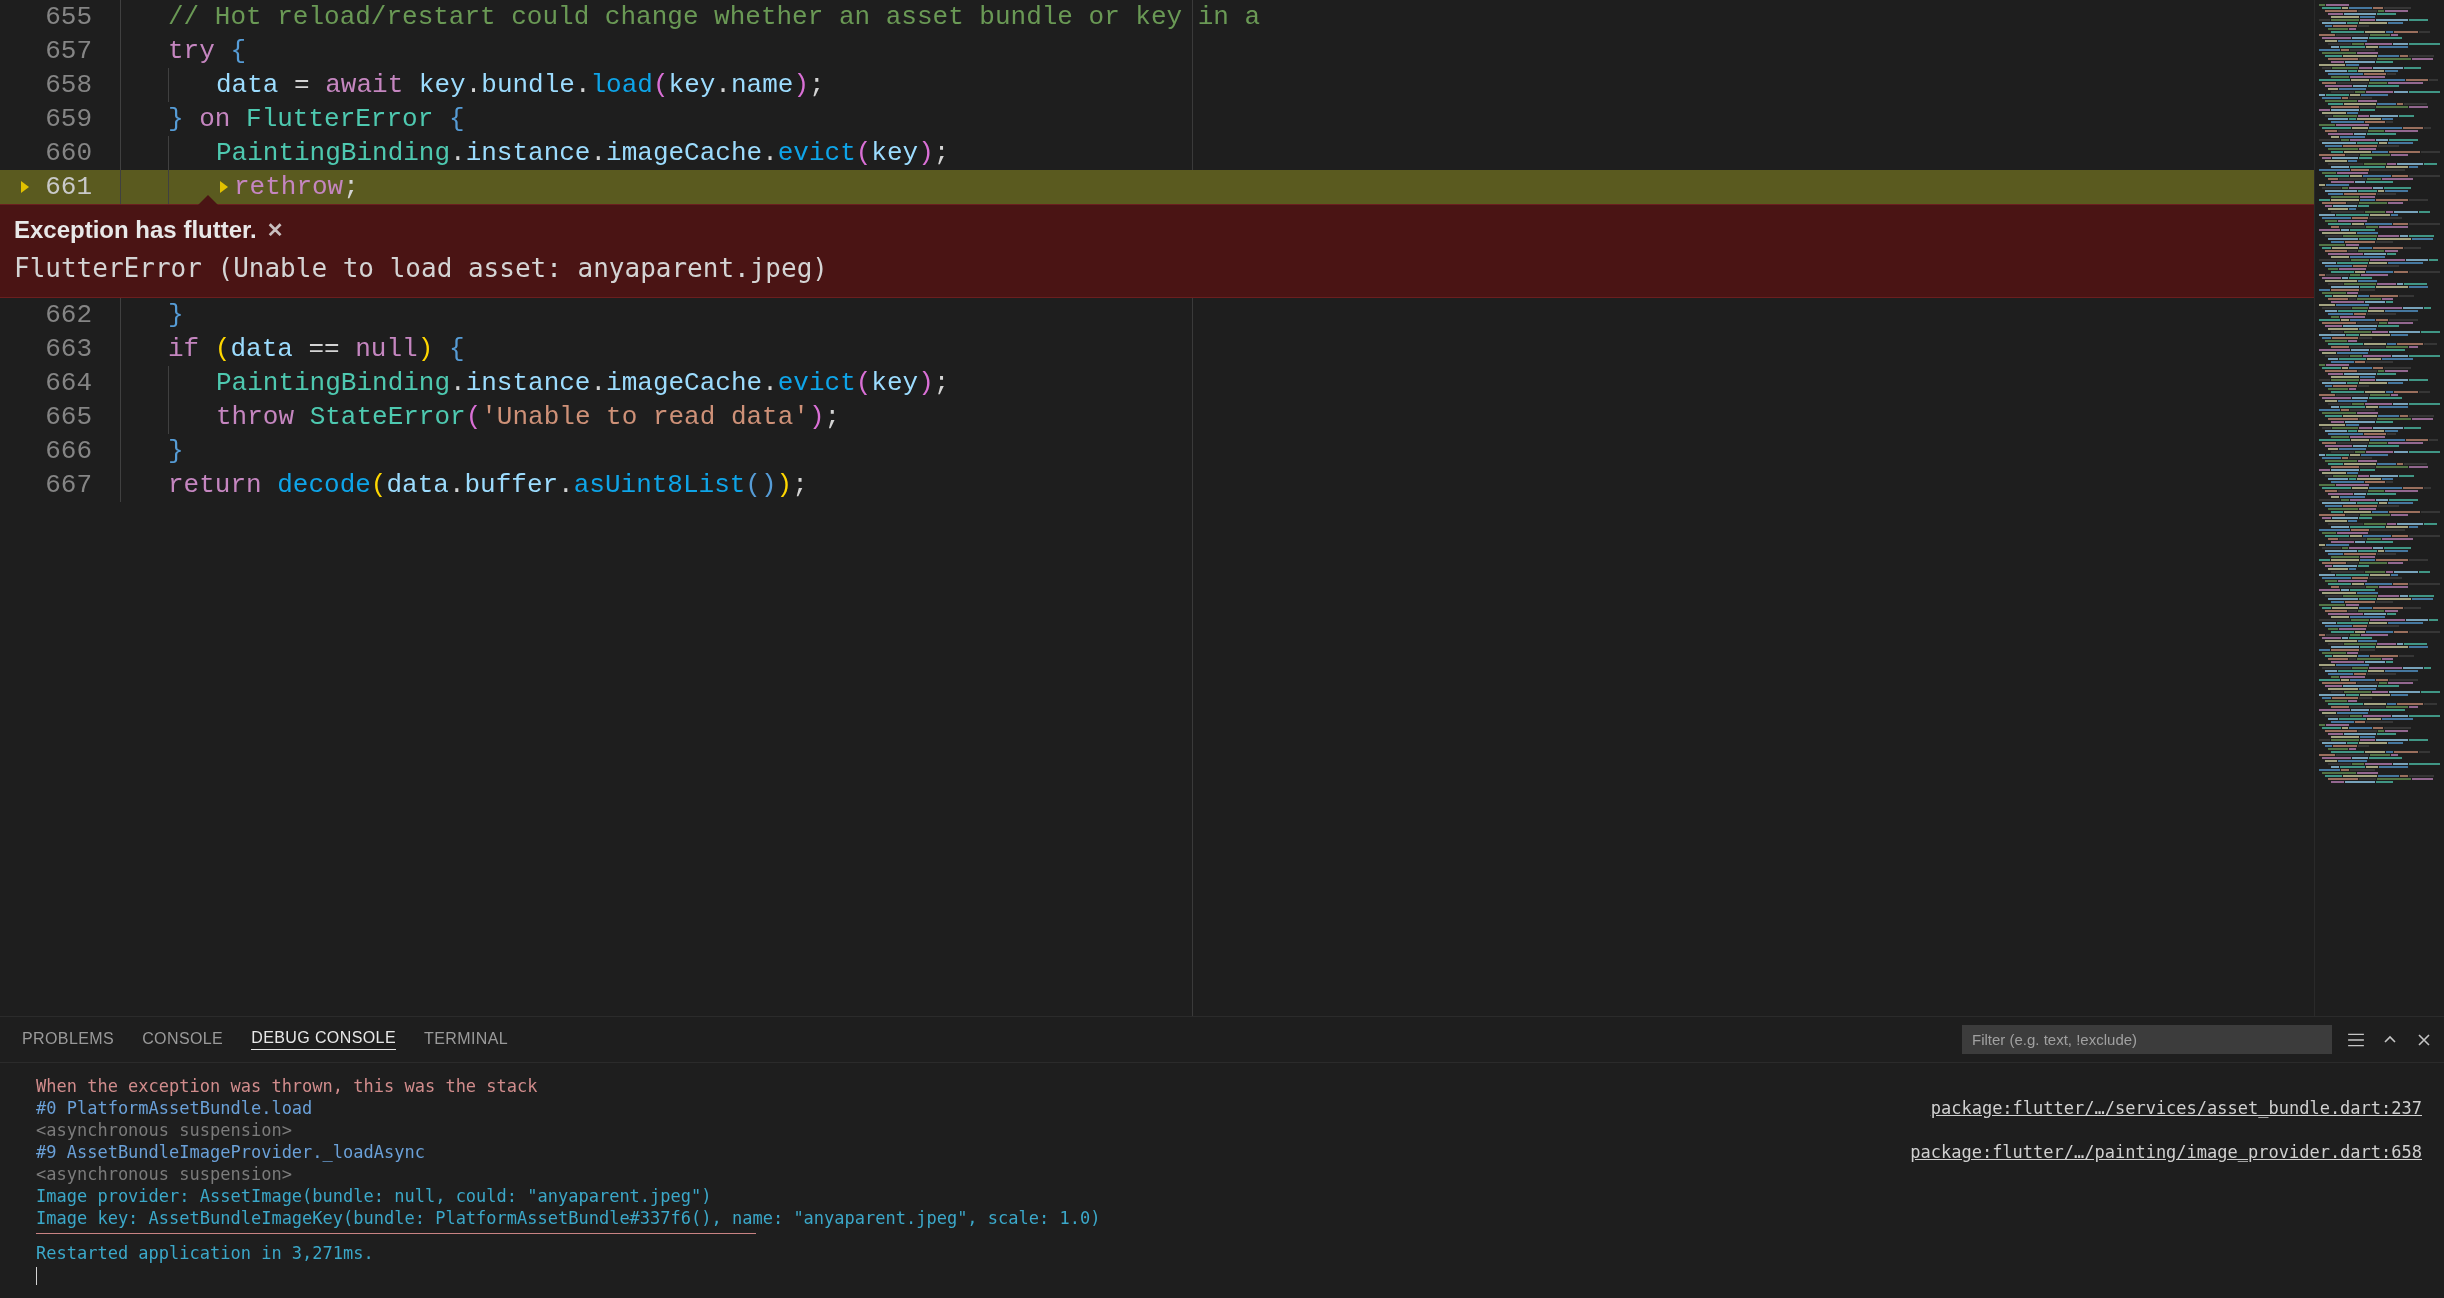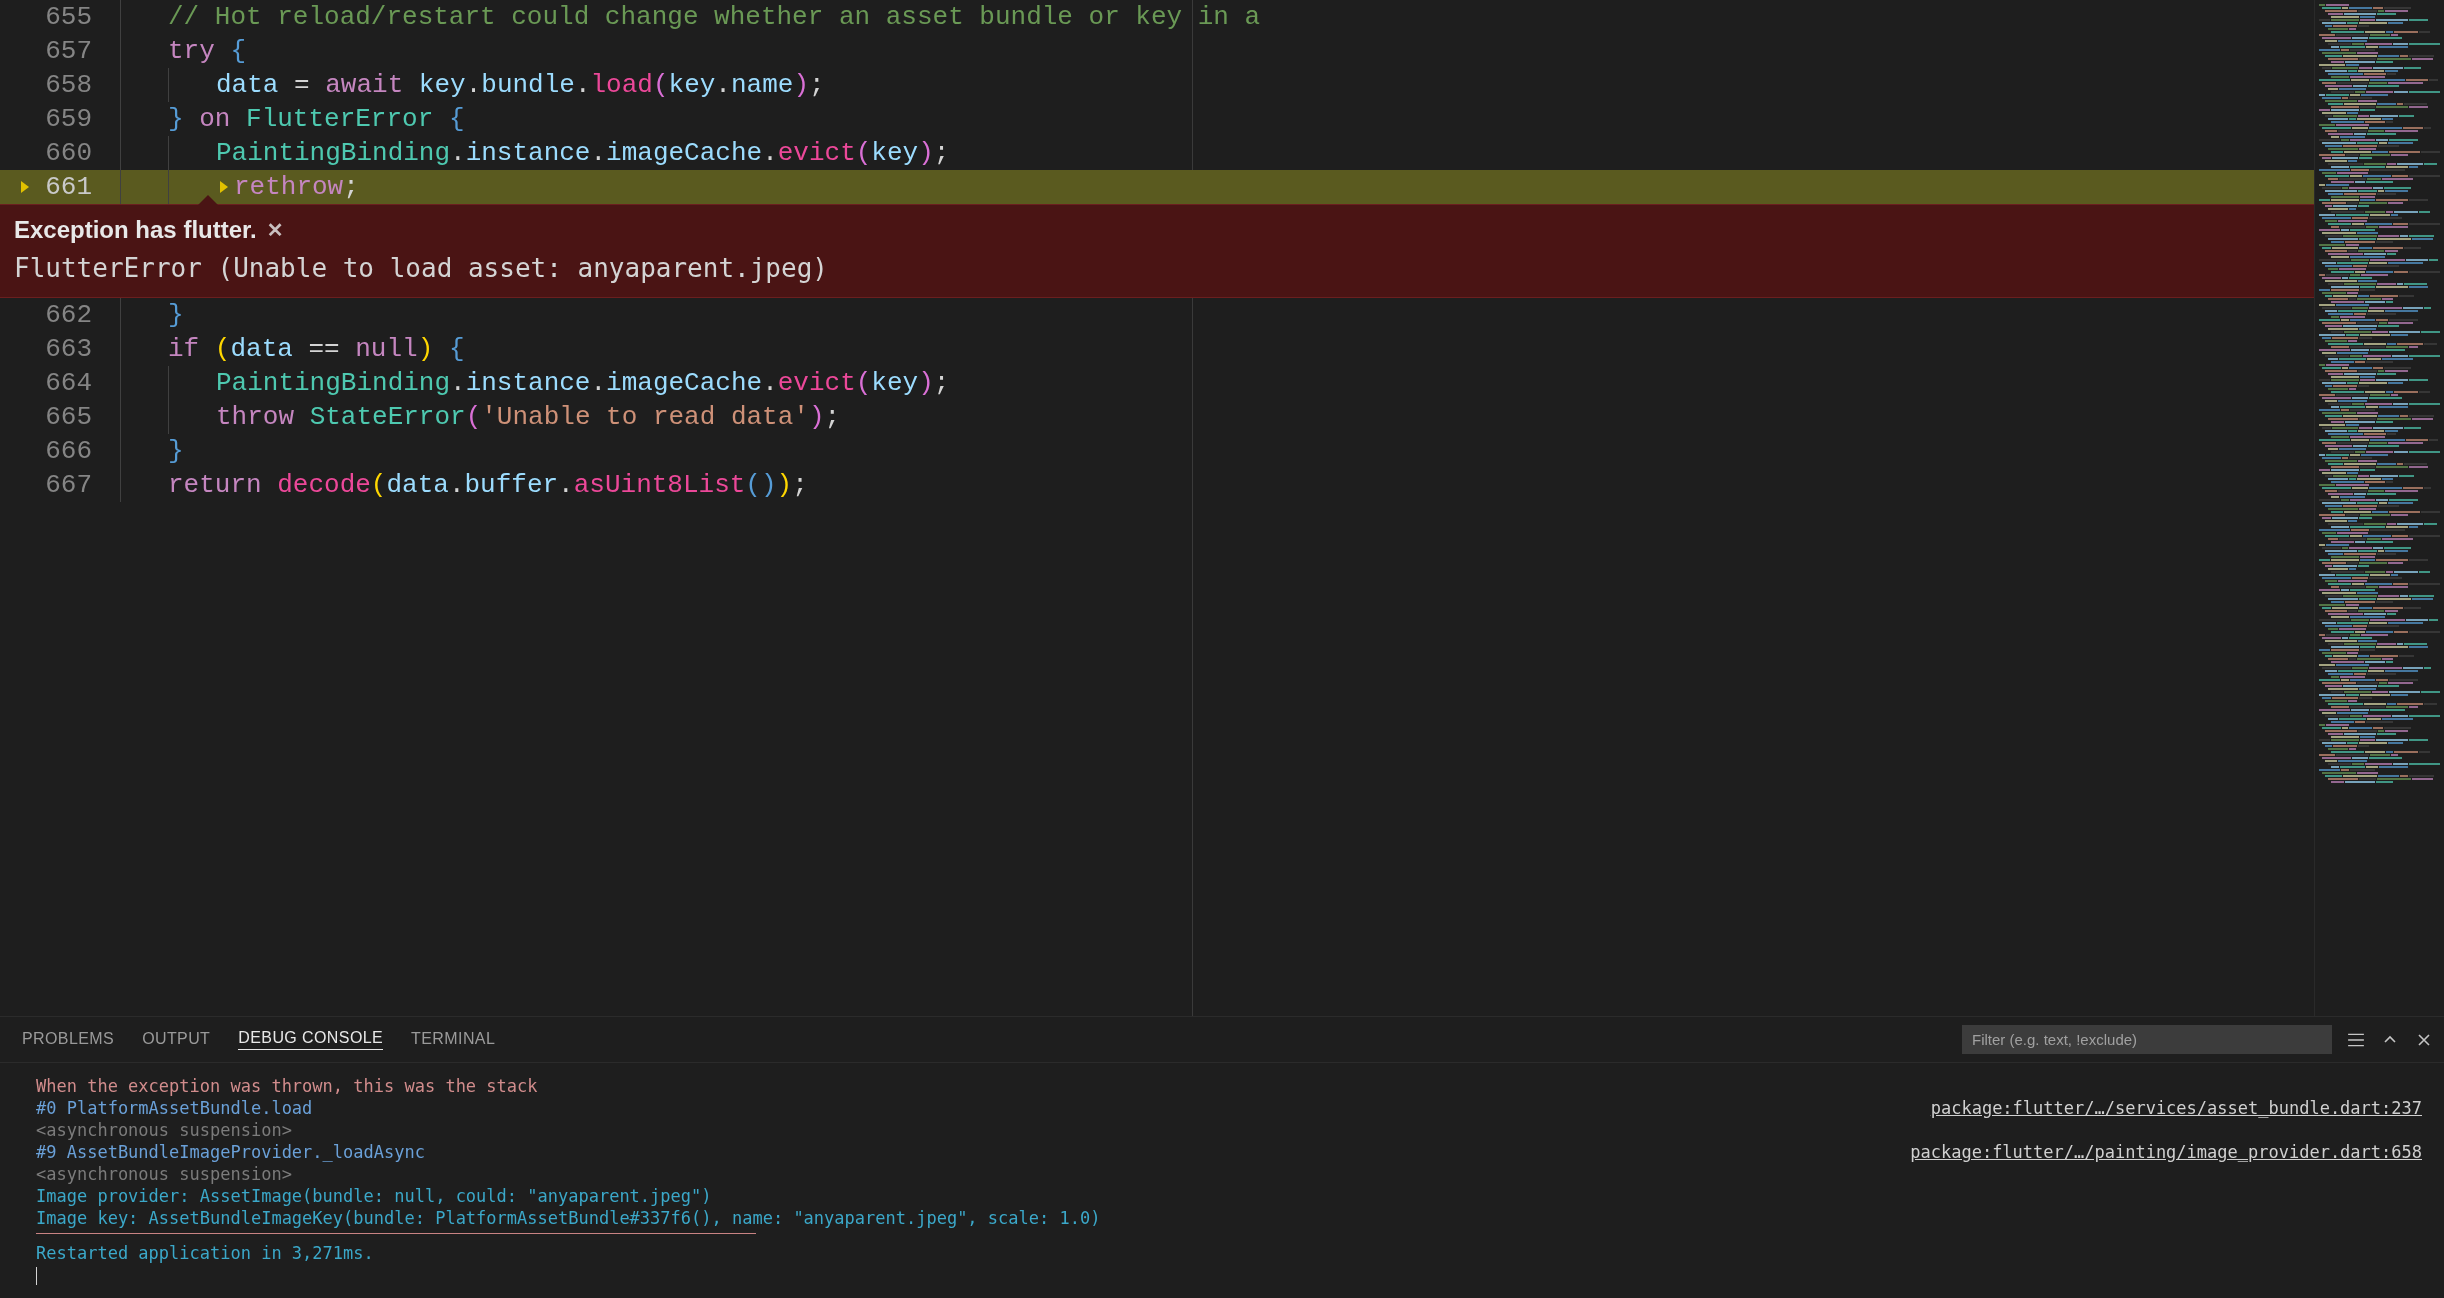--- a/index.html
+++ b/index.html
@@ -67,21 +67,21 @@
     top: 0;
     bottom: 0;
     border-left: 1px solid #404040;
   }
   .code-text { white-space: pre; }
   .tok-comment { color: #6a9955; }
   .tok-keyword { color: #c586c0; }
   .tok-control { color: #c586c0; }
   .tok-ident   { color: #9cdcfe; }
   .tok-type    { color: #4ec9b0; }
-  .tok-method  { color: #ec4899; }
+  .tok-method  { color: #0ea5e9; }
   .tok-brace   { color: #569cd6; }
   .tok-brace2  { color: #da70d6; }
   .tok-brace3  { color: #ffd700; }
   .tok-op      { color: #d4d4d4; }
   .tok-str     { color: #ce9178; }
   .tok-punc    { color: #d4d4d4; }
 
   .highlight-line {
     background: #5a5a1f;
   }
@@ -1688,21 +1688,21 @@
             <div class="mm-seg" style="width: 30px; margin-left: 0px; background: rgb(156, 220, 254); opacity: 0.7;"></div>
             <div class="mm-seg" style="width: 17px; margin-left: 0px; background: rgb(78, 201, 176); opacity: 0.7;"></div>
           </div>
         </div>
     </div>
   </div>
 
   <div class="panel">
     <div class="panel-tabs">
       <span class="panel-tab">PROBLEMS</span>
-      <span class="panel-tab">OUTPUT</span>
+      <span class="panel-tab">CONSOLE</span>
       <span class="panel-tab active">DEBUG CONSOLE</span>
       <span class="panel-tab">TERMINAL</span>
       <div class="panel-right">
         <input class="filter-input" placeholder="Filter (e.g. text, !exclude)" style="">
         <span class="panel-icon">
           <svg viewBox="0 0 16 16" width="18" height="18" fill="none" stroke="currentColor" stroke-width="1.3">
               <path d="M1 3h14M1 8h14M1 13h14"></path>
             </svg>
         </span>
         <span class="panel-icon">

